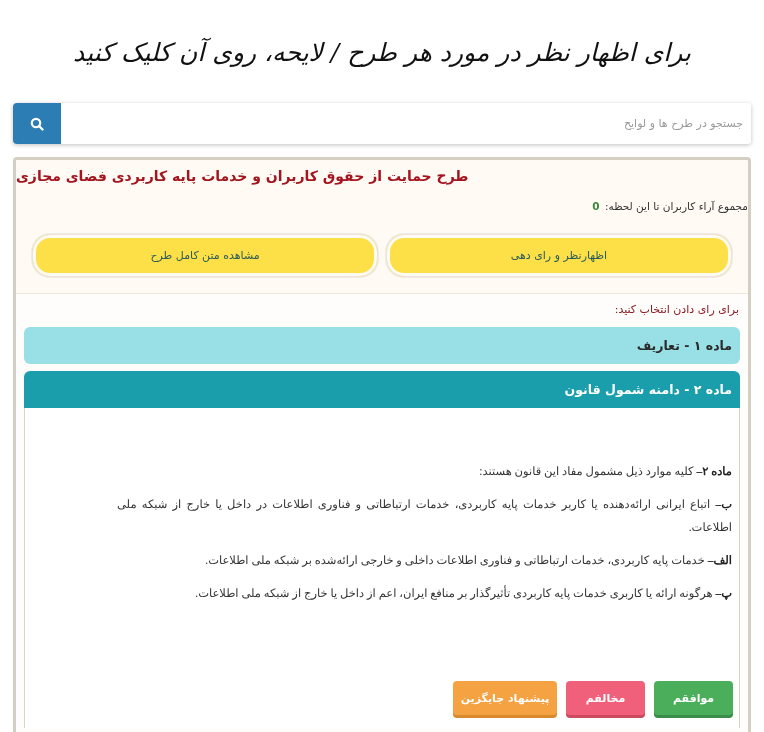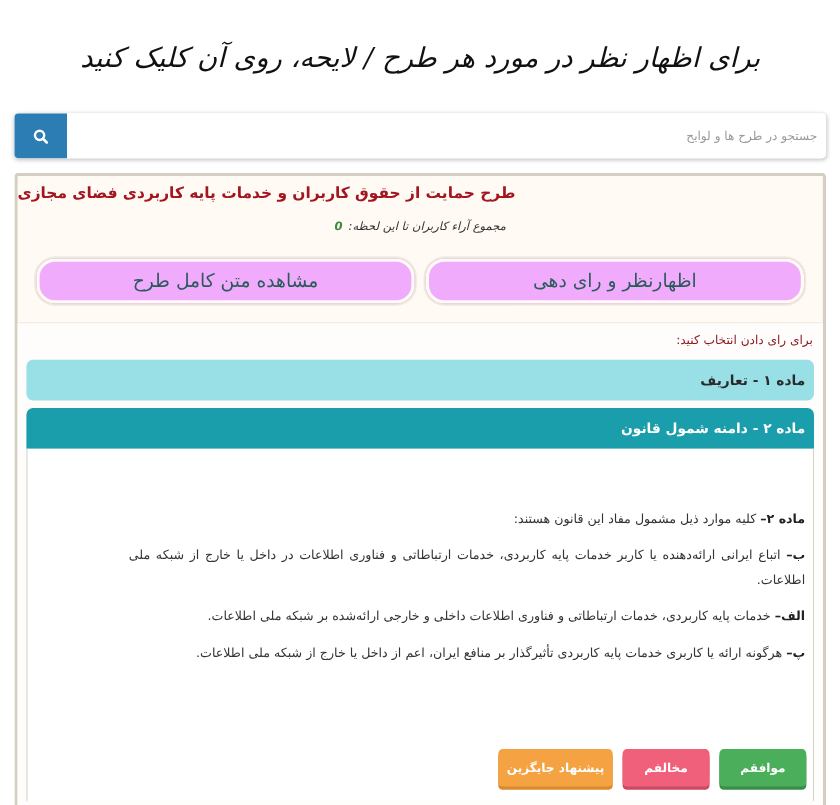--- a/index.html
+++ b/index.html
@@ -31,31 +31,31 @@
     .main-panel {
       position: absolute; top: 157px; left: 13px; width: 738px; height: 600px;
       border: 3px solid #d5cfc3; border-bottom: none; border-radius: 4px 4px 0 0;
       background: #fffaf4;
     }
     .plan-title {
       position: absolute; top: 8px; left: 0; width: 100%; text-align: left;
       color: #a3151f; font-size: 14px; font-weight: bold; direction: rtl;
     }
     .vote-total {
-      position: absolute; top: 40px; left: 0; width: 100%; text-align: center;
-      color: #333; font-size: 10.5px; direction: rtl; font-style: italic;
+      position: absolute; top: 40px; left: 0; width: 100%; text-align: right;
+      color: #333; font-size: 10.5px; direction: rtl;
     }
     .vote-total .count { color: #3a8a3a; font-weight: bold; margin-right: 2px; }
 
     .pill-btn {
       position: absolute; top: 74px; width: 346px; height: 43px;
-      border: 1px solid #ece4da; border-radius: 18px; background: #f0abfc;
+      border: 1px solid #ece4da; border-radius: 18px; background: #fde047;
       box-shadow: inset 0 0 0 3px #fffaf4, 0 0 0 1px #f0ebe4;
       display: flex; align-items: center; justify-content: center;
-      font-size: 17px; color: #2a5a5a; direction: rtl; cursor: pointer;
+      font-size: 11px; color: #2a5a5a; direction: rtl; cursor: pointer;
     }
     .pill-comment { right: 16px; }
     .pill-fulltext { left: 16px; }
 
     .divider {
       position: absolute; top: 133px; left: 0; width: 100%; height: 1px;
       background: #ece6de;
     }
     .lower-area {
       position: absolute; top: 134px; left: 0; width: 100%; height: 470px;
@@ -80,21 +80,21 @@
     .acc-body {
       position: absolute; top: 114px; left: 8px; width: 716px; height: 320px;
       background: #fff; border-left: 1px solid #d8d3c8; border-right: 1px solid #d8d3c8;
       direction: rtl; text-align: justify;
     }
     .article-text {
       position: absolute; top: 52px; right: 7px; width: 615px;
       font-family: "DejaVu Sans", sans-serif; font-size: 11.5px; line-height: 23px;
       color: #333;
     }
-    .article-text p { margin-bottom: 10px; }
+    .article-text p { margin-bottom: 10px; font-family: Liberation Serif, serif; }
     .article-text b { color: #222; }
 
     .vote-btn {
       position: absolute; top: 273px; height: 34px; border-radius: 4px;
       display: flex; align-items: center; justify-content: center;
       color: #fff; font-size: 11px; direction: rtl; cursor: pointer; font-weight: bold;
     }
     .btn-agree { right: 6px; width: 79px; background: #4aae5a; box-shadow: 0 3px 0 #3a8d48; }
     .btn-oppose { right: 94px; width: 79px; background: #f1607a; box-shadow: 0 3px 0 #cc4a60; }
     .btn-alt { right: 182px; width: 104px; background: #f4a242; box-shadow: 0 3px 0 #d98a2c; }

